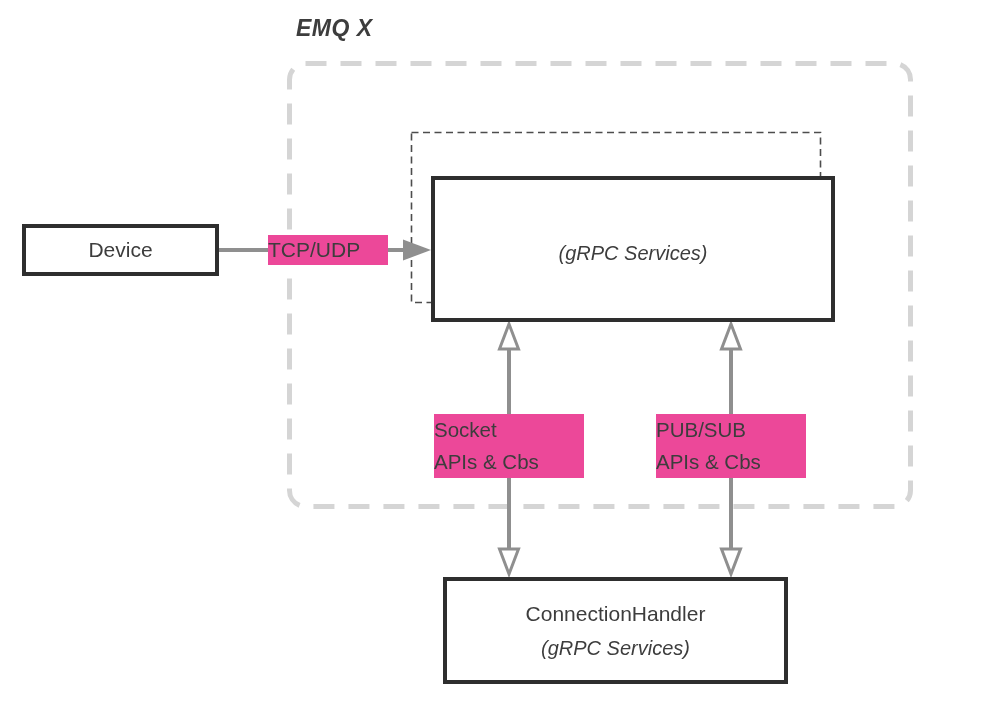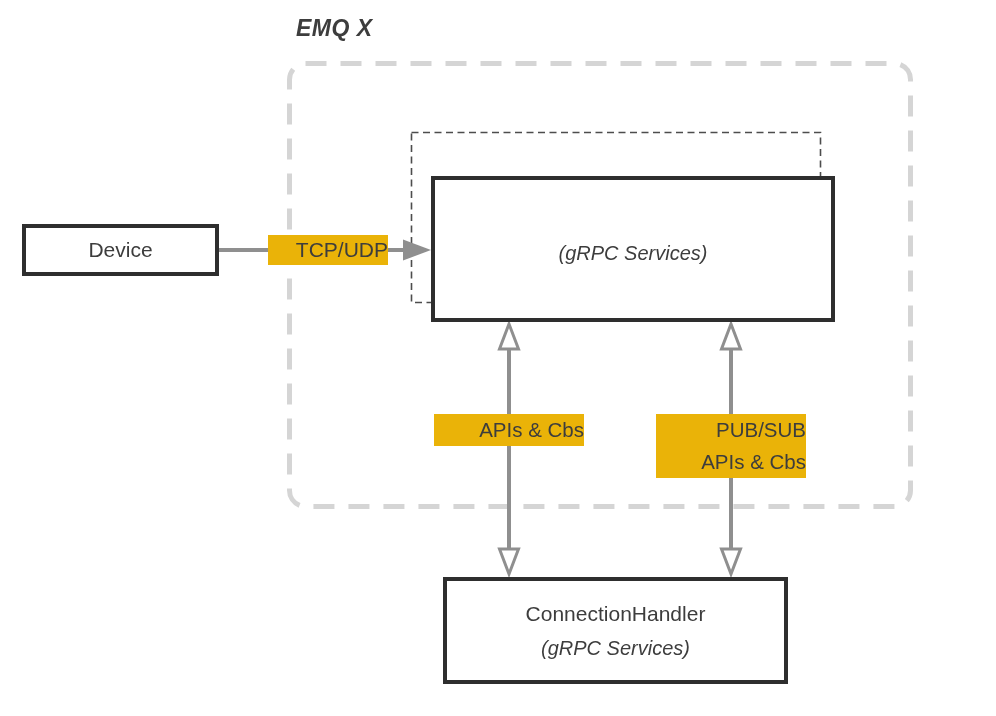--- a/index.html
+++ b/index.html
@@ -79,22 +79,22 @@
   }
   .node-subtitle {
     font-size: 20px;
     font-style: italic;
     line-height: 26px;
     margin-top: 8px;
   }
   
   .edge-label {
     position: absolute;
-    background: #eab308;
-    text-align: right;
+    background: #ec4899;
+    text-align: left;
     font-size: 21px;
   }
   .tcp-label {
     left: 268px;
     top: 235px;
     width: 120px;
     line-height: 30px;
   }
   .socket-label {
     left: 434px;
@@ -152,20 +152,21 @@
   </div>
 
   <div class="node node-handler">
     <div class="node-title">ConnectionHandler</div>
     <div class="node-subtitle">(gRPC Services)</div>
   </div>
 
   <div class="edge-label tcp-label">TCP/UDP</div>
 
   <div class="edge-label socket-label">
+    <div>Socket</div>
     <div>APIs &amp; Cbs</div>
   </div>
 
   <div class="edge-label pubsub-label">
     <div>PUB/SUB</div>
     <div>APIs &amp; Cbs</div>
   </div>
 
 </div>
 

